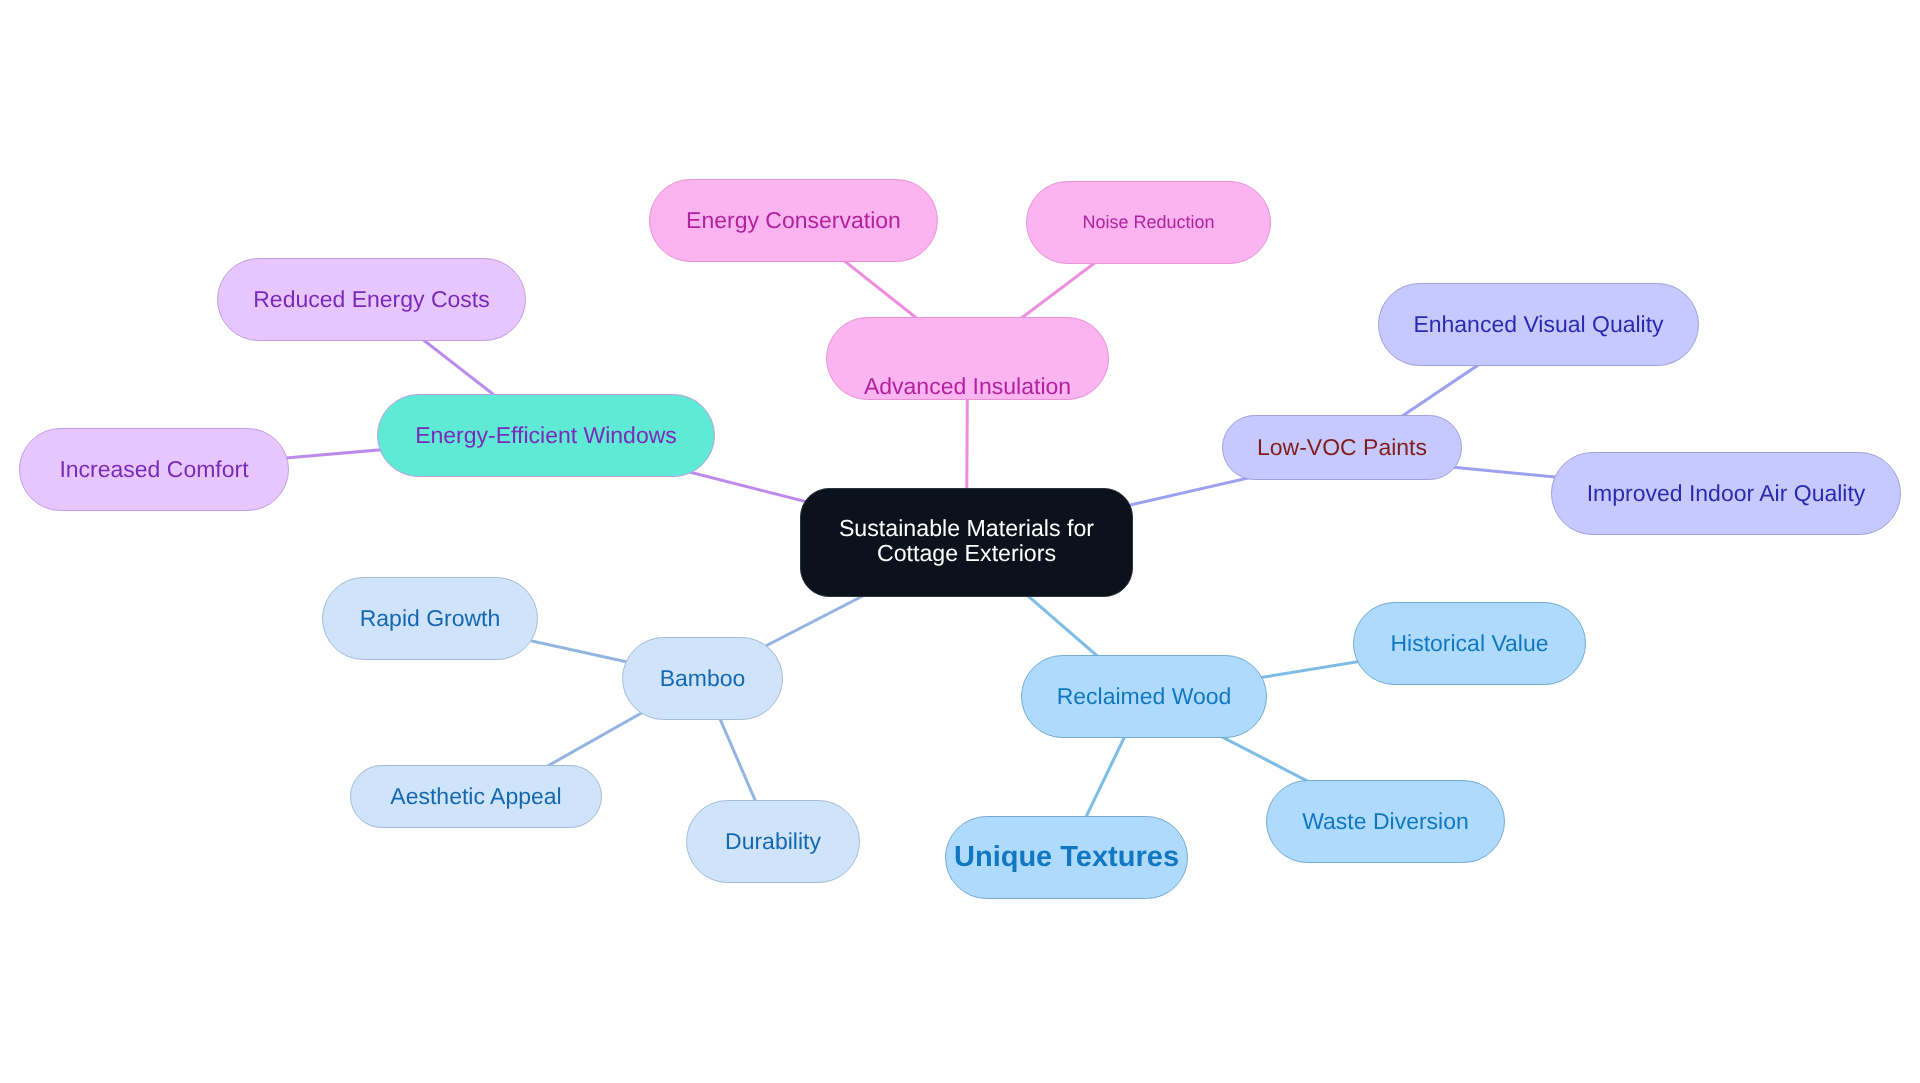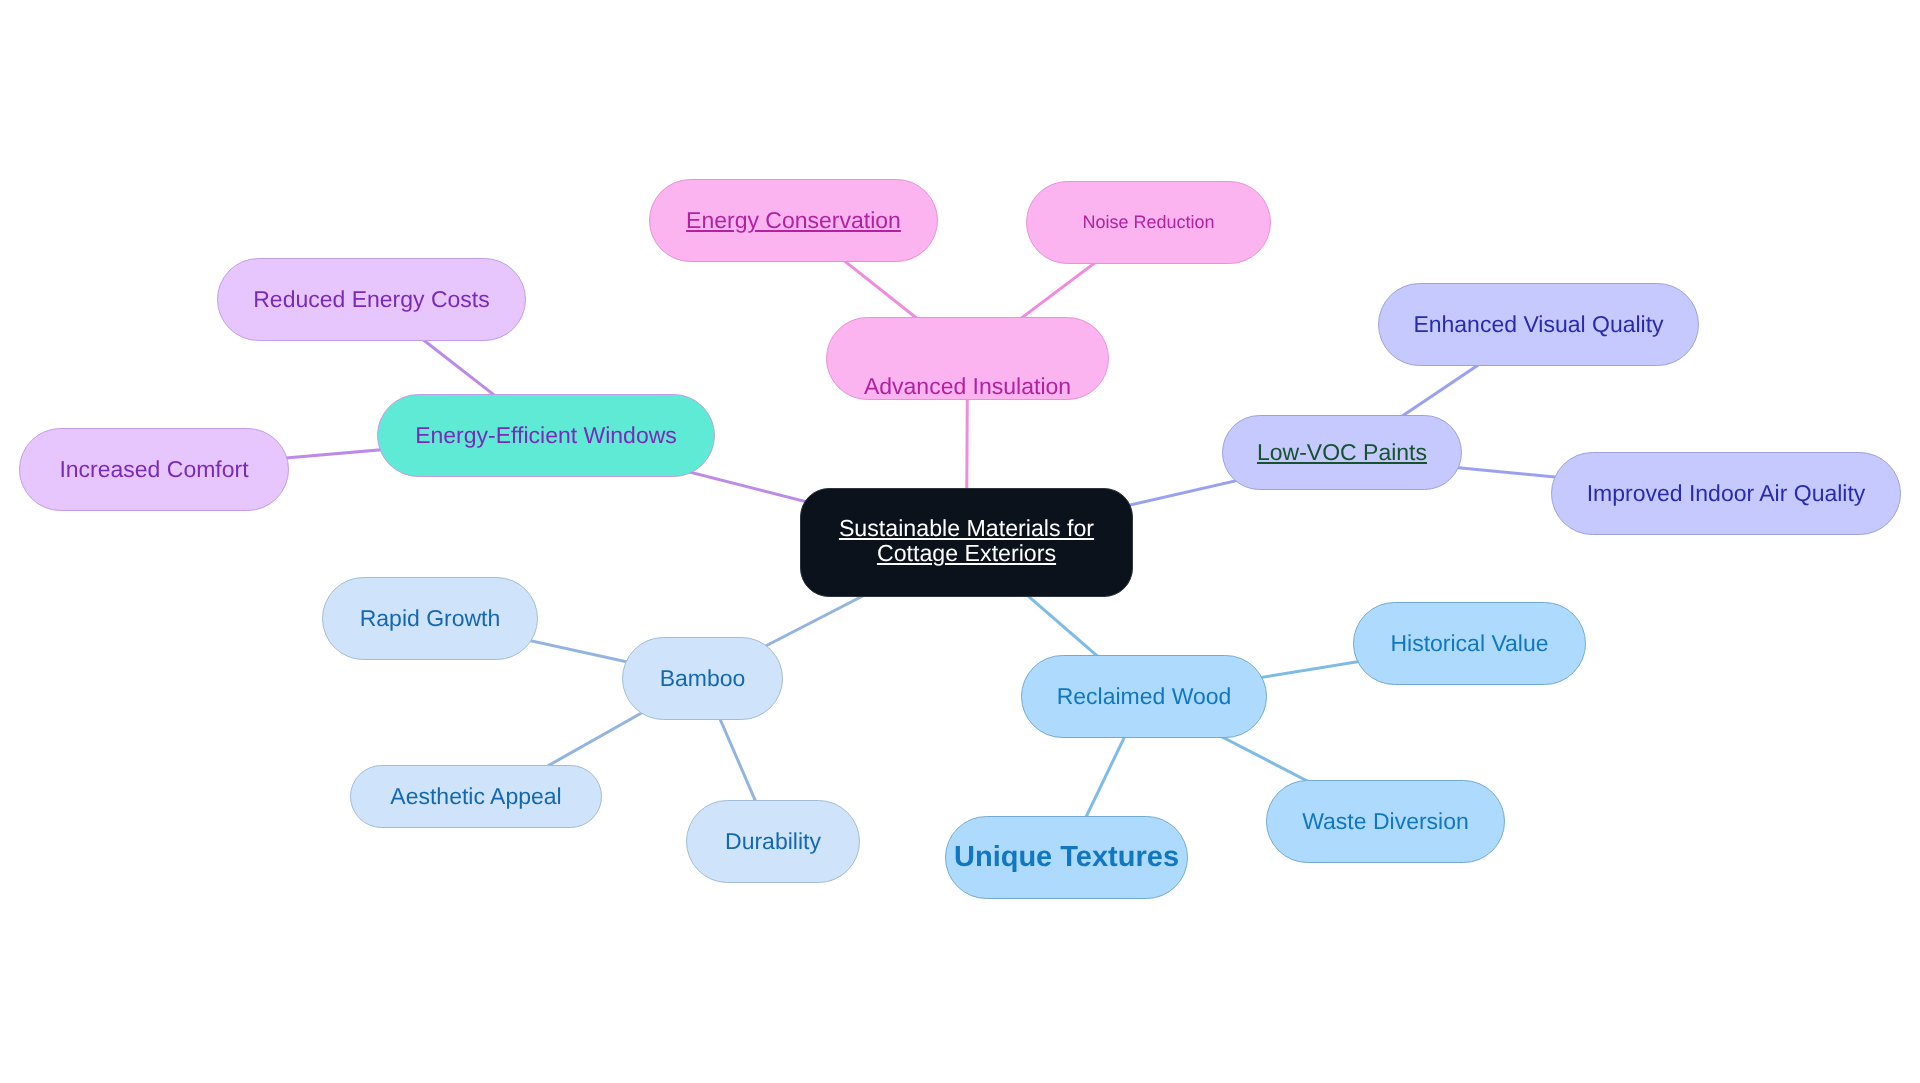--- a/index.html
+++ b/index.html
@@ -34,44 +34,44 @@
       <line x1="702.5" y1="678.5" x2="476" y2="806.5" stroke="#93b4e0" stroke-width="3"></line>
       <line x1="702.5" y1="678.5" x2="773" y2="841.5" stroke="#93b4e0" stroke-width="3"></line>
       <line x1="966.5" y1="542.5" x2="1144" y2="696.5" stroke="#7ebce5" stroke-width="3"></line>
       <line x1="1144" y1="696.5" x2="1469.5" y2="643.5" stroke="#7ebce5" stroke-width="3"></line>
       <line x1="1144" y1="696.5" x2="1385.5" y2="821.5" stroke="#7ebce5" stroke-width="3"></line>
       <line x1="1144" y1="696.5" x2="1066.5" y2="857.5" stroke="#7ebce5" stroke-width="3"></line>
     </g>
   </svg>
 
   <div class="node root-node" style="left: 800px; top: 488px; width: 333px; height: 109px; background: rgb(11, 18, 27); color: rgb(255, 255, 255); border: 1px solid rgb(43, 51, 61); border-radius: 29px;">
-    <span class="node-label" style="font-size: 23.2px; line-height: 25px; text-decoration: underline;">Sustainable Materials for Cottage Exteriors</span>
+    <span class="node-label" style="font-size: 23.2px; line-height: 25px;">Sustainable Materials for Cottage Exteriors</span>
   </div>
 
   <div class="node" style="left: 826px; top: 317px; width: 283px; height: 83px; background: rgb(251, 180, 240); color: rgb(178, 34, 158); border: 1.5px solid rgb(232, 145, 213); align-items: flex-end;">
     <span class="node-label" style="font-size: 23px; line-height: 25px;">Advanced Insulation</span>
   </div>
-  <div class="node" style="left: 649px; top: 179px; width: 289px; height: 83px; background: rgb(251, 180, 240); color: rgb(178, 34, 158); border: 1.5px solid rgb(232, 145, 213); text-decoration: underline;">
+  <div class="node" style="left: 649px; top: 179px; width: 289px; height: 83px; background: rgb(251, 180, 240); color: rgb(178, 34, 158); border: 1.5px solid rgb(232, 145, 213);">
     <span class="node-label" style="font-size: 23px; line-height: 25px;">Energy Conservation</span>
   </div>
   <div class="node" style="left: 1026px; top: 181px; width: 245px; height: 83px; background: rgb(251, 180, 240); color: rgb(178, 34, 158); border: 1.5px solid rgb(232, 145, 213);">
     <span class="node-label" style="font-size: 18px; line-height: 25px;">Noise Reduction</span>
   </div>
 
   <div class="node" style="left: 377px; top: 394px; width: 338px; height: 83px; background: #5eead4; color: rgb(122, 42, 184); border: 1.5px solid rgb(194, 156, 232);">
     <span class="node-label" style="font-size: 23px; line-height: 25px;">Energy-Efficient Windows</span>
   </div>
   <div class="node" style="left: 217px; top: 258px; width: 309px; height: 83px; background: rgb(231, 198, 253); color: rgb(122, 42, 184); border: 1.5px solid rgb(194, 156, 232);">
     <span class="node-label" style="font-size: 23px; line-height: 25px;">Reduced Energy Costs</span>
   </div>
   <div class="node" style="left: 19px; top: 428px; width: 270px; height: 83px; background: rgb(231, 198, 253); color: rgb(122, 42, 184); border: 1.5px solid rgb(194, 156, 232);">
     <span class="node-label" style="font-size: 23px; line-height: 25px;">Increased Comfort</span>
   </div>
 
-  <div class="node" style="left: 1222px; top: 415px; width: 240px; height: 75px; background: rgb(198, 201, 253); color: #14532d; border: 1.5px solid rgb(158, 161, 220); text-decoration: underline;">
+  <div class="node" style="left: 1222px; top: 415px; width: 240px; height: 65px; background: rgb(198, 201, 253); color: #7f1d1d; border: 1.5px solid rgb(158, 161, 220);">
     <span class="node-label" style="font-size: 23px; line-height: 25px;">Low-VOC Paints</span>
   </div>
   <div class="node" style="left: 1378px; top: 283px; width: 321px; height: 83px; background: rgb(198, 201, 253); color: rgb(42, 42, 174); border: 1.5px solid rgb(158, 161, 220);">
     <span class="node-label" style="font-size: 23px; line-height: 25px;">Enhanced Visual Quality</span>
   </div>
   <div class="node" style="left: 1551px; top: 452px; width: 350px; height: 83px; background: rgb(198, 201, 253); color: rgb(42, 42, 174); border: 1.5px solid rgb(158, 161, 220);">
     <span class="node-label" style="font-size: 23px; line-height: 25px;">Improved Indoor Air Quality</span>
   </div>
 
   <div class="node" style="left: 622px; top: 637px; width: 161px; height: 83px; background: rgb(207, 228, 251); color: rgb(20, 104, 176); border: 1.5px solid rgb(161, 188, 213);">

